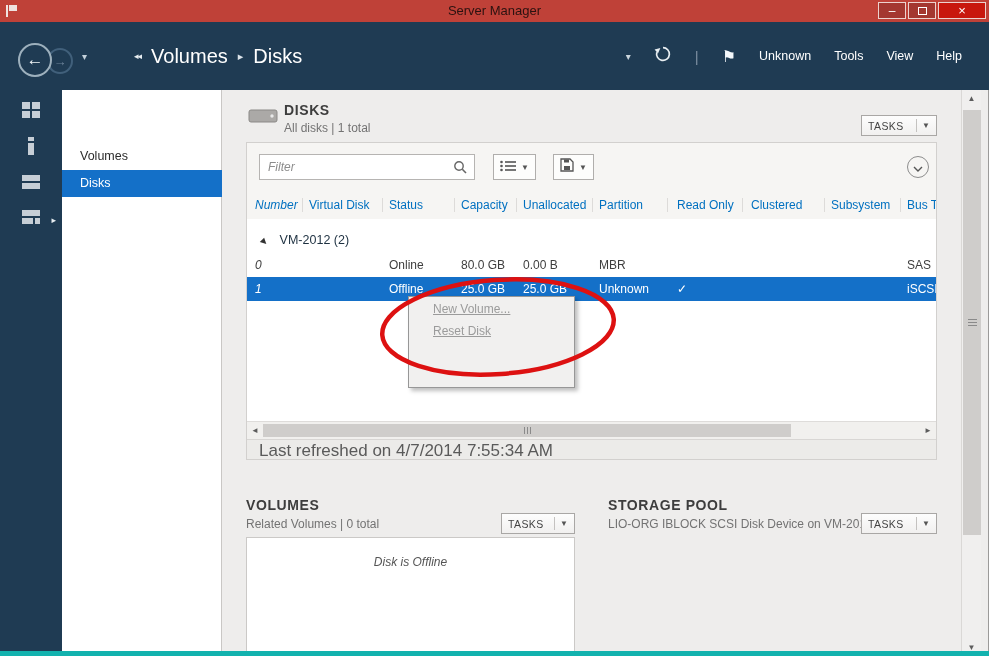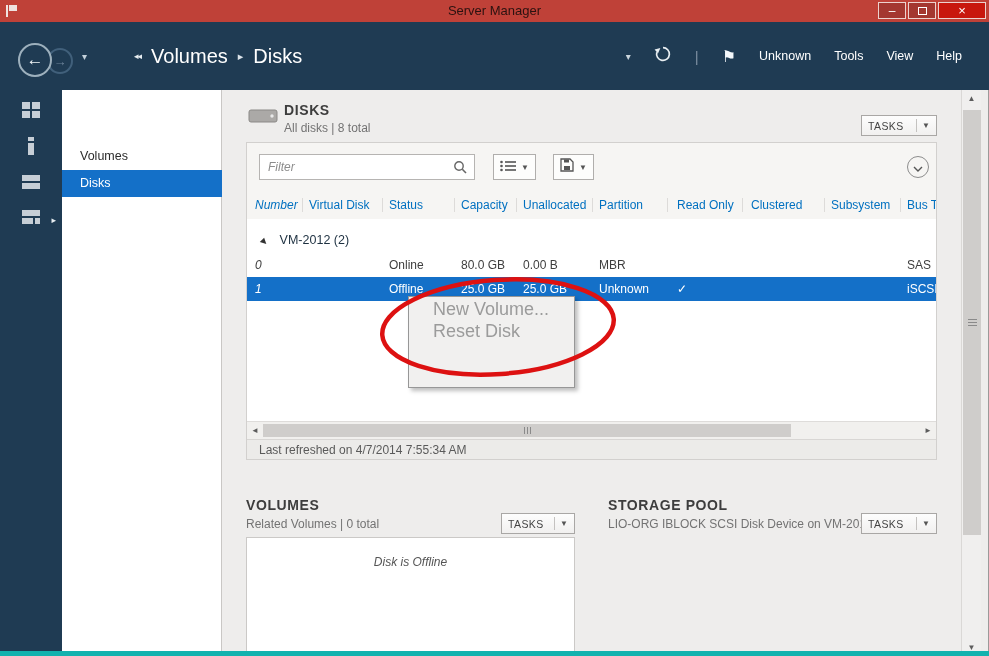--- a/index.html
+++ b/index.html
@@ -93,26 +93,26 @@
   .c0{left:8px;font-style:italic;} .c1{left:62px;} .c2{left:142px;} .c3{left:214px;} .c4{left:276px;}
   .c5{left:352px;} .c6{left:430px;} .c7{left:504px;} .c8{left:584px;} .c9{left:660px;}
 
   .hscroll { left:0; top:278px; width:100%; height:18px; background:#f1f0ee; border-top:1px solid #dedcda; }
   .hs-arrow { position:absolute; top:0; width:16px; height:17px; display:flex; align-items:center;
               justify-content:center; font-size:8px; color:#5c5c5c; }
   .hs-thumb { position:absolute; left:16px; top:2px; width:528px; height:13px; background:#cfcdcb;
               display:flex; align-items:center; justify-content:center; gap:2px; }
   .hs-grip { width:1px; height:7px; background:#8a8a8a; }
   .statusbar { left:0; top:296px; width:100%; height:22px; background:#ecebe9; border-top:1px solid #d8d6d4;
-               line-height:21px; padding-left:12px; font-size:12px; color:#5a5a5a; }
+               line-height:21px; padding-left:12px; font-size:17px; color:#5a5a5a; }
 
   
   .ctxmenu { left:408px; top:296px; width:167px; height:92px; background:#f1f0ef;
              border:1px solid #979797; box-shadow:3px 3px 4px rgba(0,0,0,.25); z-index:55; padding-top:2px; }
-  .ctxitem { height:22px; line-height:20px; padding-left:24px; font-size:18px; color:#1a1a1a; }
+  .ctxitem { height:22px; line-height:20px; padding-left:24px; font-size:12px; color:#1a1a1a;text-decoration:underline; }
   .ctxitem.disabled { color:#9b9b9b; }
   .ctxitem.hilite { margin:0 2px; background:#d4e6f8; border:1px solid #6aa1d8; }
 
   .annotation { left:374px; top:270px; z-index:60; pointer-events:none; }
 
   
   .panebox { background:#fff; border:1px solid #cbc9c7; }
   .emptymsg { width:100%; text-align:center; font-size:12px; font-style:italic; color:#555; }
 
   
@@ -232,21 +232,21 @@
     </div>
   </div>
 
   <span class="abs" style="left:248px;top:106px;">
     <svg width="30" height="20" viewBox="0 0 30 20">
       <rect x="1" y="4" width="28" height="12" rx="2" fill="#aba9a7" stroke="#8b8987" stroke-width="1"></rect>
       <circle cx="24" cy="10" r="1.7" fill="#e9e9e9"></circle>
     </svg>
   </span>
   <div class="abs h-title" style="left:284px;top:102px;">DISKS</div>
-  <div class="abs h-sub" style="left:284px;top:121px;">All disks | 8 total</div>
+  <div class="abs h-sub" style="left:284px;top:121px;">All disks | 1 total</div>
   <div class="abs tasksbtn" style="left:861px;top:115px;width:76px;">
     <span class="tl">TASKS</span>
     <span style="display:flex;align-items:center;">
         <span class="tdiv"></span>
       <span class="tarr">▼</span>
       </span>
   </div>
 
   <div class="abs panelbox">
 

